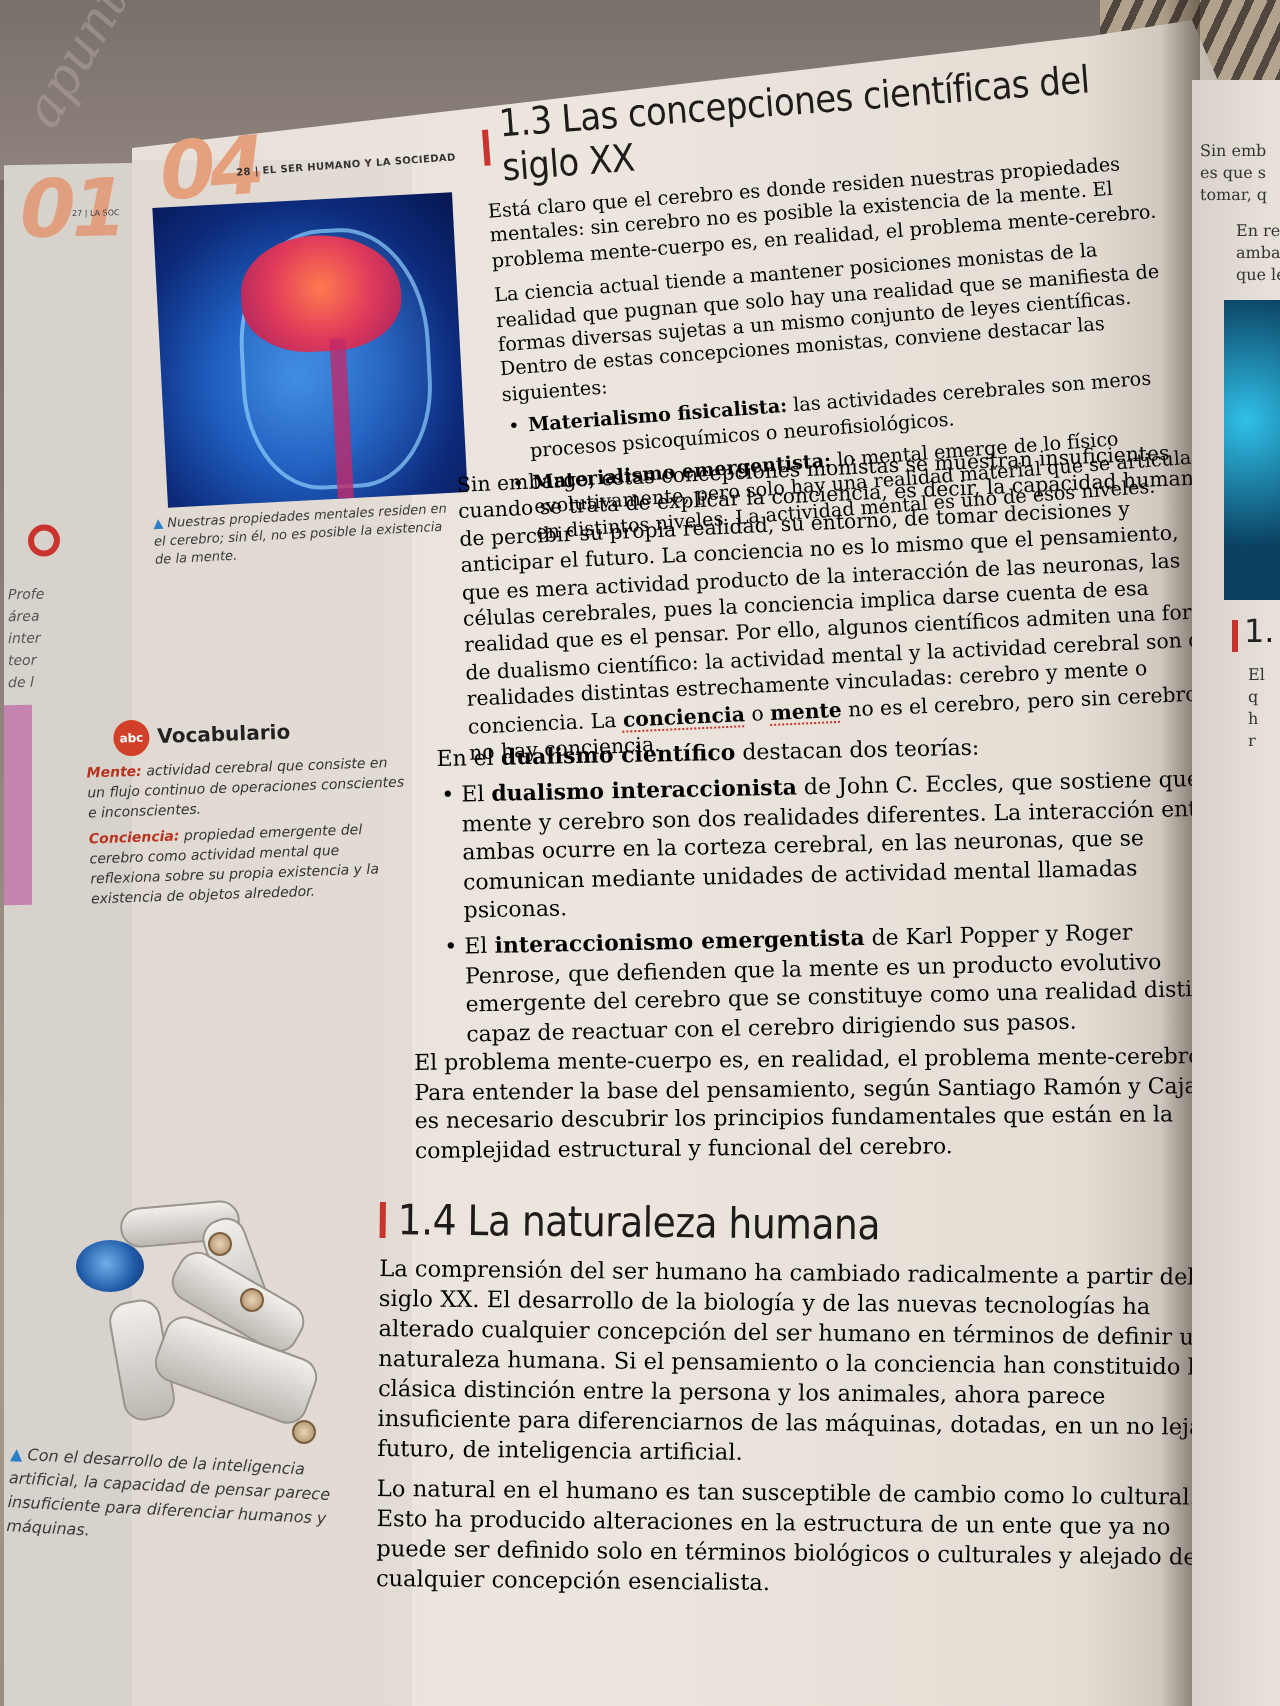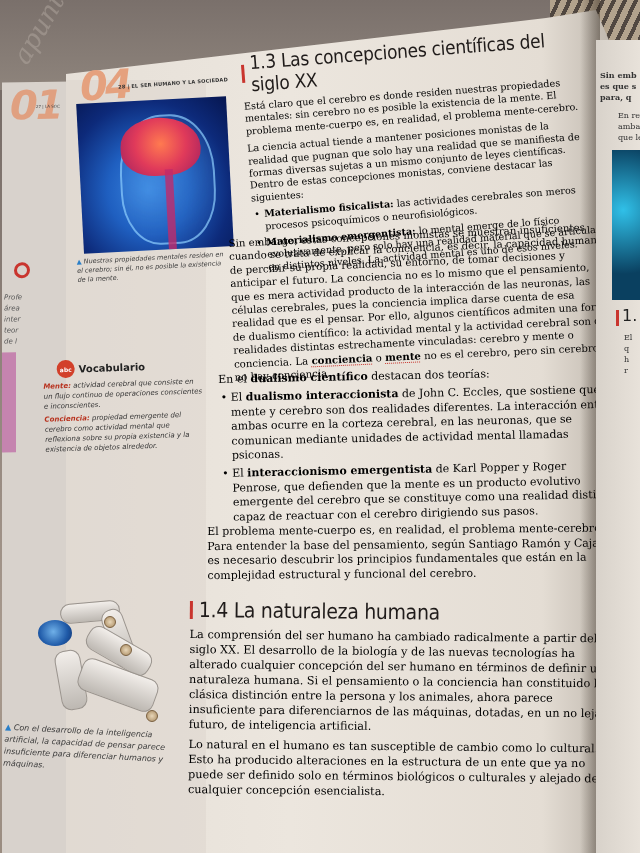--- a/index.html
+++ b/index.html
@@ -250,24 +250,24 @@
     <span class="bar"></span>
     <span>1.4 La naturaleza humana</span>
   </div>
   <div class="p">La comprensión del ser humano ha cambiado radicalmente a partir del siglo XX. El desarrollo de la biología y de las nuevas tecnologías ha alterado cualquier concepción del ser humano en términos de definir una naturaleza humana. Si el pensamiento o la conciencia han constituido la clásica distinción entre la persona y los animales, ahora parece insuficiente para diferenciarnos de las máquinas, dotadas, en un no lejano futuro, de inteligencia artificial.</div>
   <div class="p">Lo natural en el humano es tan susceptible de cambio como lo cultural. Esto ha producido alteraciones en la estructura de un ente que ya no puede ser definido solo en términos biológicos o culturales y alejado de cualquier concepción esencialista.</div>
 </div>
 
 <div class="gutter-shadow"></div>
 
 <div class="right-page">
-  <div class="snip" style="top:30px;font-weight:bold;">
+  <div class="snip" style="top:30px;">
     <div>Sin emb</div>
     <div>es que s</div>
-    <div>para, q</div>
+    <div>tomar, q</div>
   </div>
   <div class="snip" style="top:70px;margin-left:18px;">
     <div>En resu</div>
     <div>ambas de</div>
     <div>que le</div>
   </div>
   <div class="img"></div>
   <div class="redbar"></div>
   <div class="r-title">1.</div>
   <div class="snip" style="top:292px;left:28px;">

